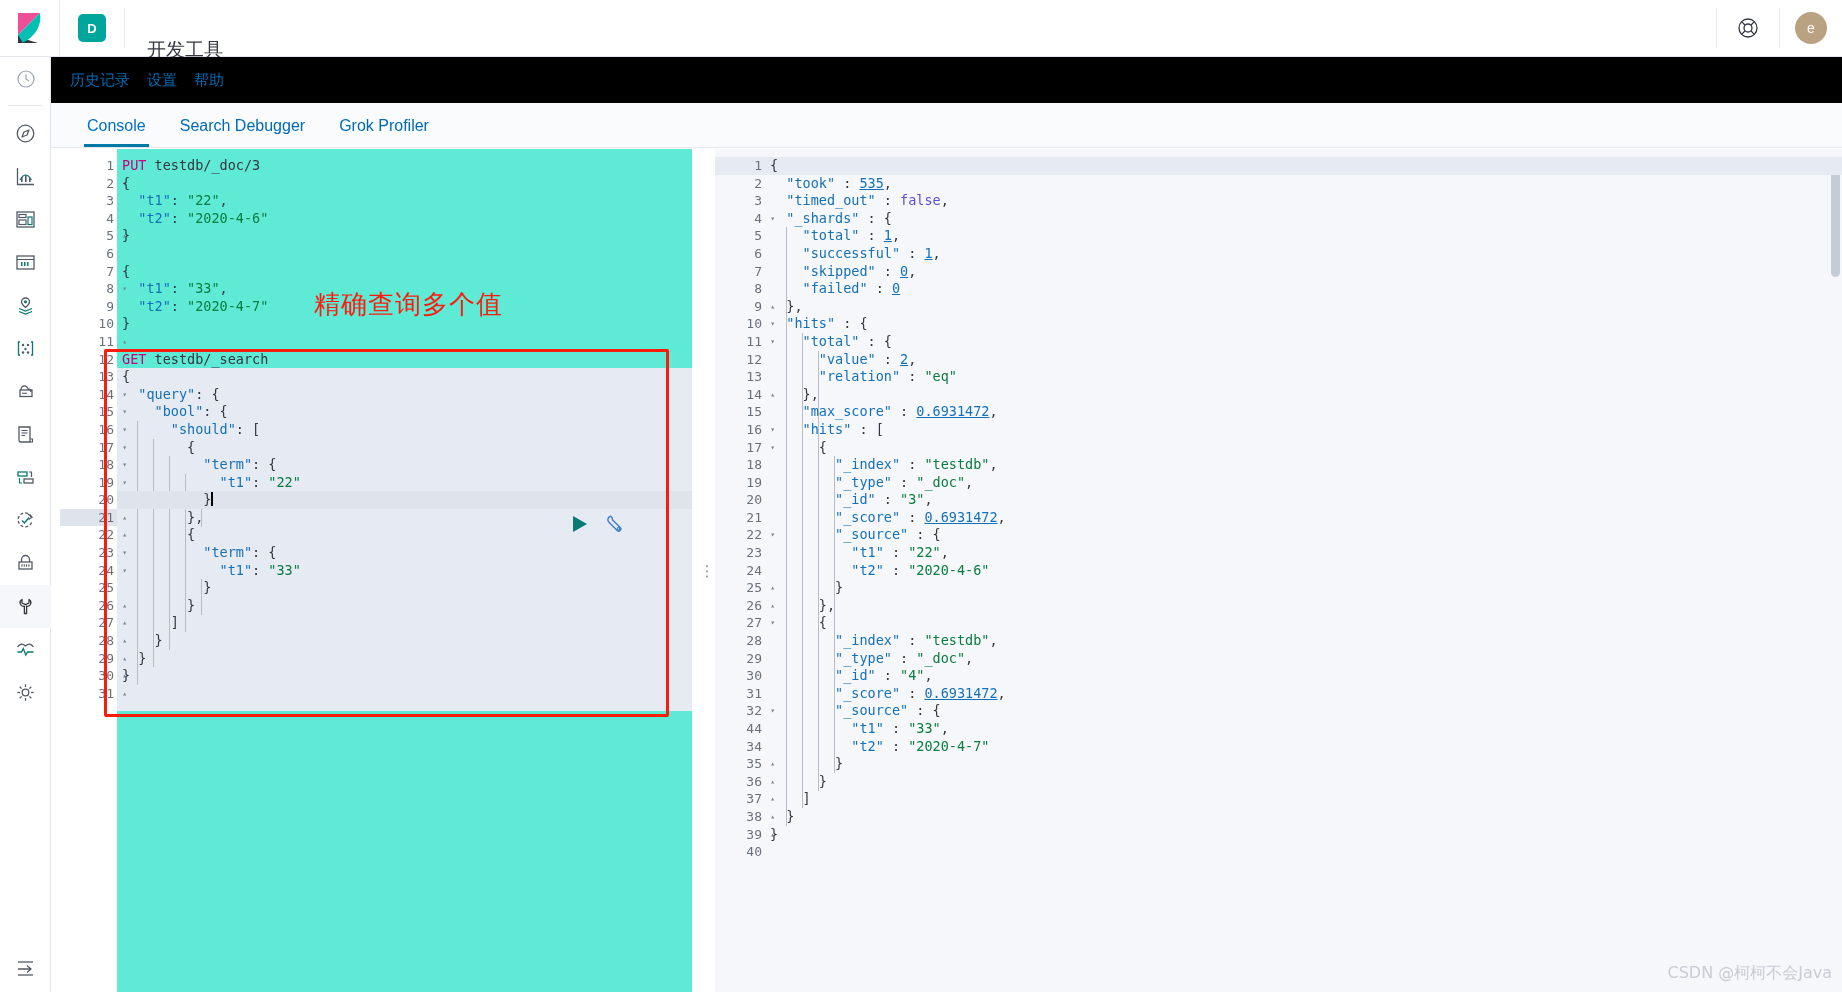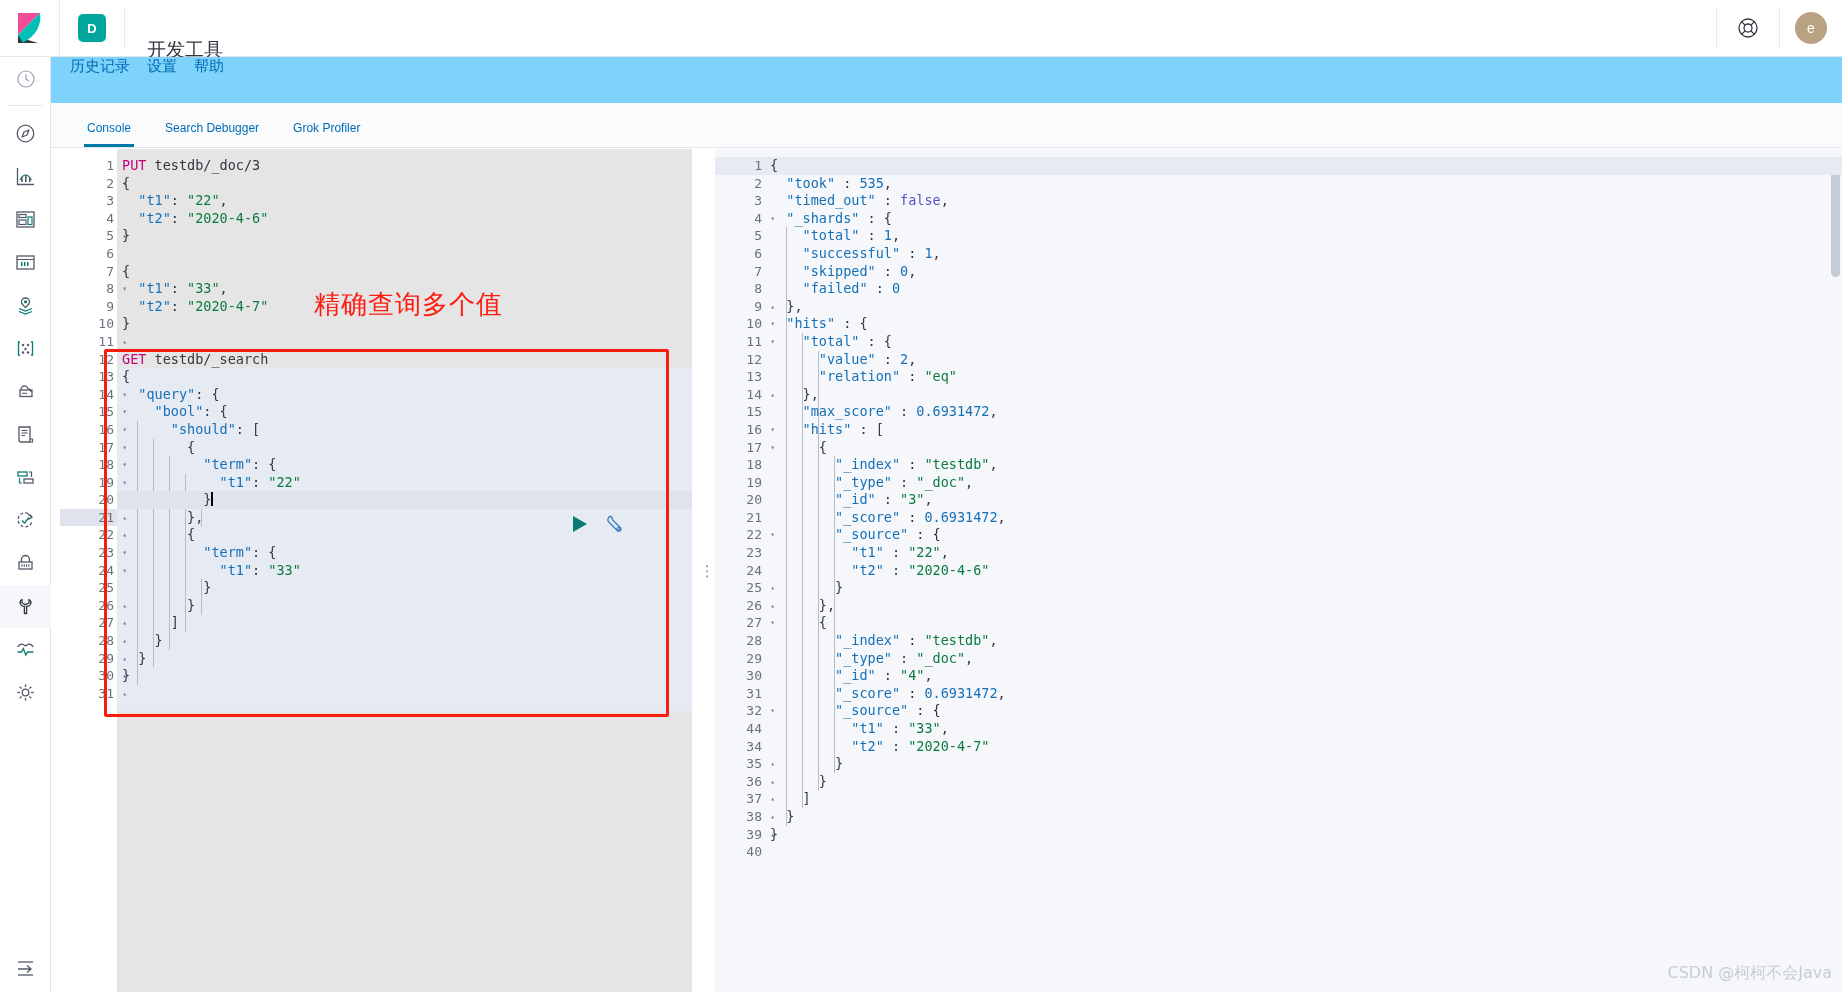--- a/index.html
+++ b/index.html
@@ -53,36 +53,36 @@
     width: 51px; height: 43px;
     display: flex; align-items: center; justify-content: center;
     cursor: pointer;
   }
   .rail-item.active { background: #f5f7fa; }
   .rail-divider { width: 34px; height: 1px; background: #e3e6ec; margin: 5px auto 6px; }
 
   
   .subheader {
     position: absolute; left: 51px; top: 57px; width: 1791px; height: 46px;
-    background: #7dd3fc;
-    display: flex; padding-left: 19px;
+    background: #000000;
+    display: flex; align-items: center; padding-left: 19px;
   }
   .sublink {
     font-size: 15px; color: #006bb4; margin-right: 17px; cursor: pointer;
   }
 
   
   .tabbar {
     position: absolute; left: 51px; top: 103px; width: 1791px; height: 45px;
     background: #fafbfd;
     display: flex; align-items: flex-end; padding-left: 19px;
     border-bottom: 1px solid #e3e6ec;
   }
   .tab {
-    font-size: 12px; color: #006bb4; padding: 0 17px 12px 17px;
+    font-size: 16px; color: #006bb4; padding: 0 17px 12px 17px;
     cursor: pointer; position: relative;
   }
   .tab.active { color: #0071c2; font-weight: normal; }
   .tab.active::after {
     content: ""; position: absolute; left: 14px; right: 14px; bottom: 0;
     height: 3px; background: #0079a5;
   }
 
   
   .console {
@@ -94,21 +94,21 @@
   .editor-pane {
     position: absolute; left: 9px; top: 0px; width: 632px; height: 843px;
     background: #fff;
     display: flex;
   }
   .gutter {
     width: 57px; flex: 0 0 57px; background: #fff;
     padding-top: 8px; position: relative; z-index: 2;
   }
   .code-area {
-    flex: 1; background: #e5e5e5; padding-top: 8px; position: relative;
+    flex: 1; background: #5eead4; padding-top: 8px; position: relative;
   }
   .ln {
     height: 17.6px; line-height: 17.6px;
     font-family: "DejaVu Sans Mono", monospace; font-size: 13px;
     color: #6a717d; text-align: right; padding-right: 3px;
     position: relative;
   }
   .ln .fold {
     position: absolute; right: -10px; top: 0; width: 10px;
     font-size: 8px; color: #7d8694; line-height: 17.6px;
@@ -116,21 +116,21 @@
   .cl {
     height: 17.6px; line-height: 17.6px;
     font-family: "DejaVu Sans Mono", monospace; font-size: 13.5px;
     white-space: pre; color: #1a1c21; padding-left: 5px;
   }
   .ln.hl, .cl.hl { background: #dfe3ec; }
   .kw  { color: #c6007e; }
   .url { color: #343741; }
   .key { color: #1570b8; }
   .str { color: #0a7b3e; }
-  .num { color: #1570b8; }
+  .num { color: #1570b8; text-decoration: underline; }
   .bool{ color: #5a4fcf; }
   .pun { color: #343741; }
 
   
   .req-sel {
     position: absolute; left: 0; top: 0; width: 100%;
     background: #e6eaf2;
   }
   
   .guide {

